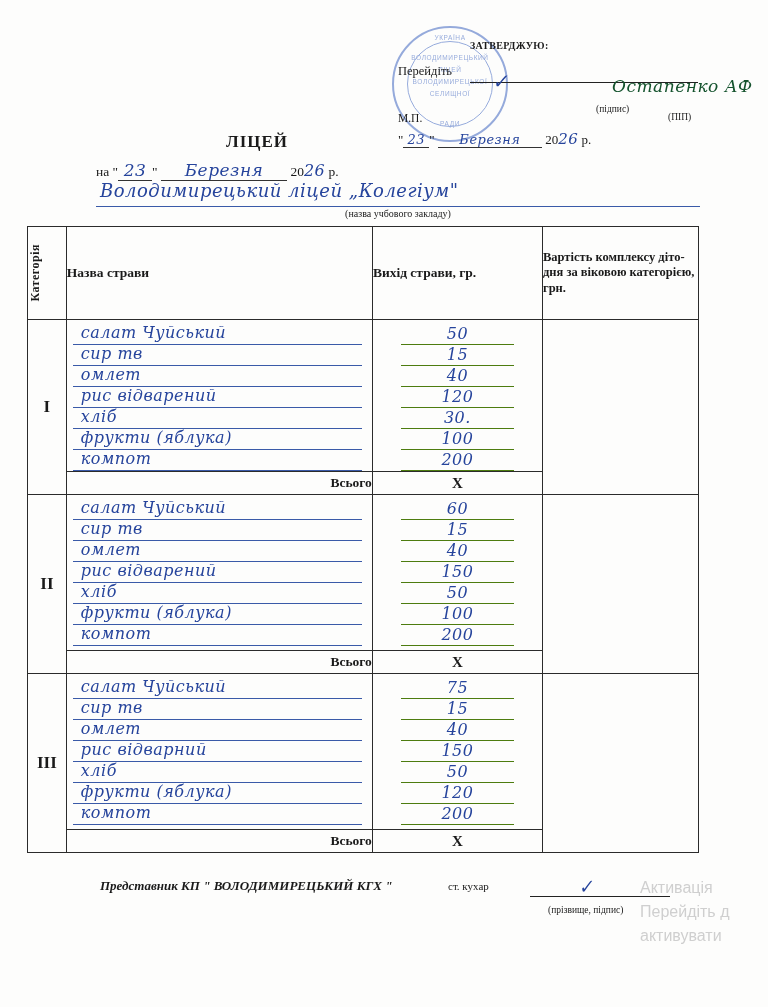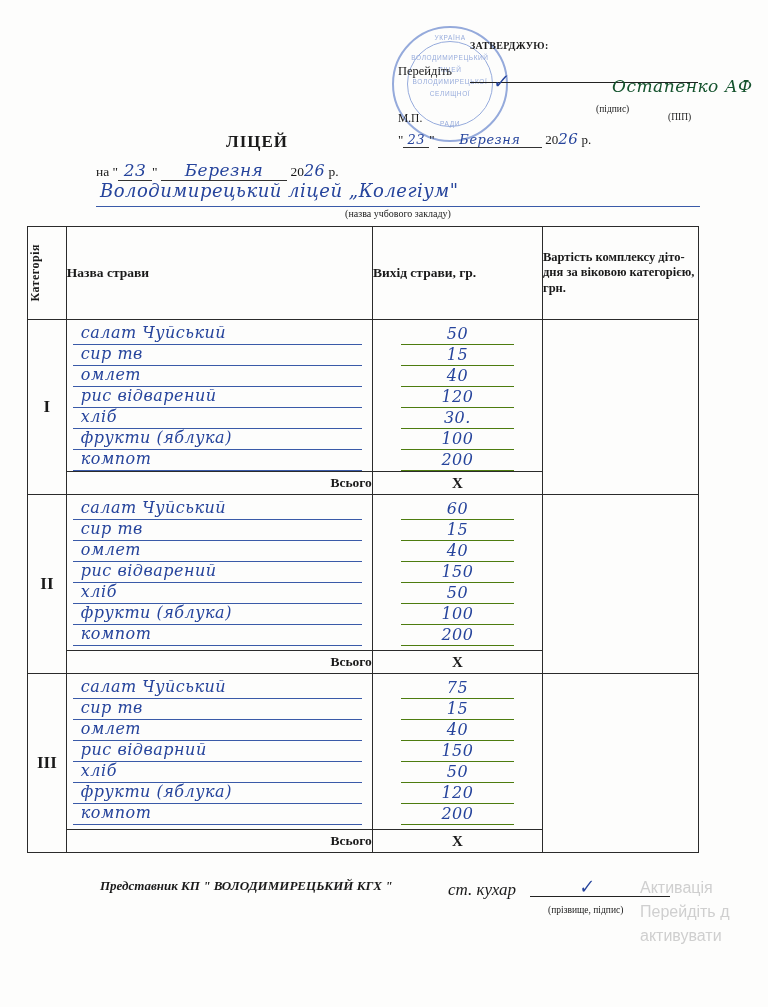--- a/index.html
+++ b/index.html
@@ -259,22 +259,21 @@
     left: 100px;
     top: 878px;
     font-size: 13px;
     font-style: italic;
     font-weight: bold;
   }
   .footer-role {
     position: absolute;
     left: 448px;
     top: 880px;
-    font-size: 17px;
-    font-style: italic;
+    font-size: 11px;
   }
   .footer-sig-line {
     position: absolute;
     left: 530px;
     top: 896px;
     width: 140px;
     border-bottom: 1px solid #222;
   }
   .footer-sign {
     position: absolute;

